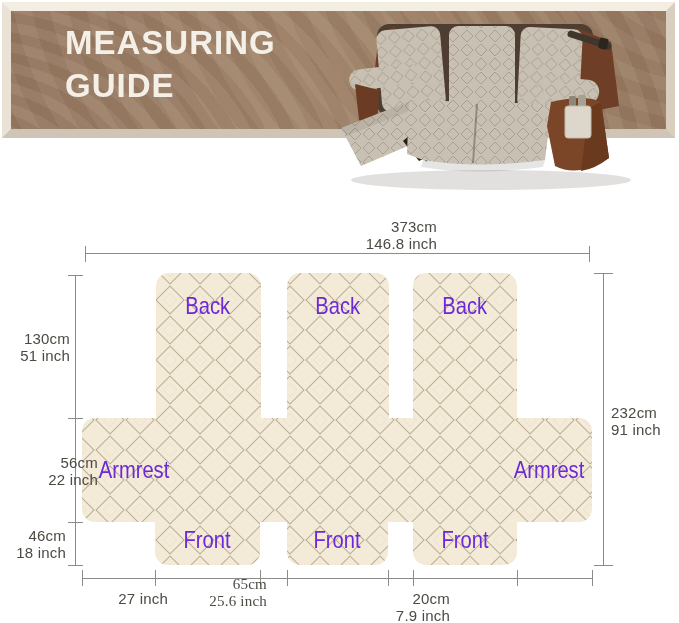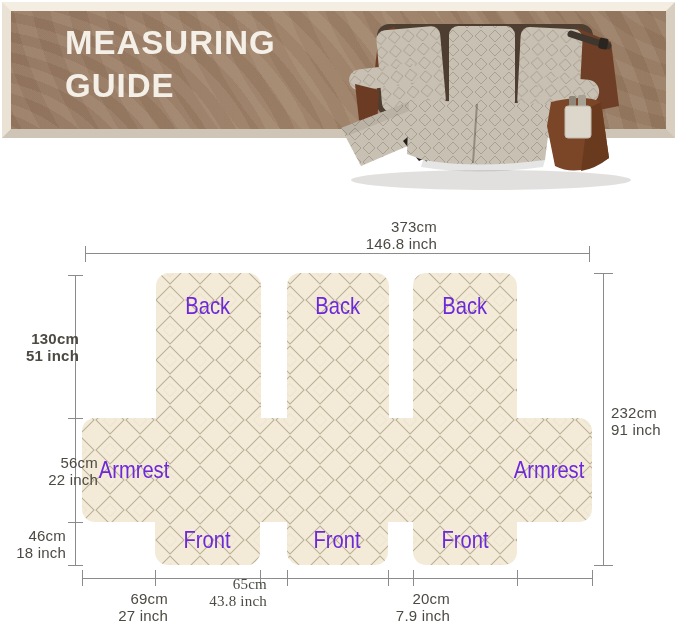--- a/index.html
+++ b/index.html
@@ -137,21 +137,21 @@
   <div class="dim" style="left:237px;top:218px;width:200px;">
     <div>373cm</div>
     <div>146.8 inch</div>
   </div>
 
   <div class="vline" style="left:75px;top:275px;height:290px;"></div>
   <div class="ht" style="left:68px;top:275px;"></div>
   <div class="ht" style="left:68px;top:418px;"></div>
   <div class="ht" style="left:68px;top:522px;"></div>
   <div class="ht" style="left:68px;top:565px;"></div>
-  <div class="dim" style="left:13px;top:330px;width:66px;font-weight:bold;">
+  <div class="dim" style="left:4px;top:330px;width:66px;">
     <div>130cm</div>
     <div>51 inch</div>
   </div>
   <div class="dim" style="left:0px;top:454px;width:66px;padding-left:32px;">
     <div>56cm</div>
     <div>22 inch</div>
   </div>
   <div class="dim" style="left:0px;top:527px;width:66px;">
     <div>46cm</div>
     <div>18 inch</div>
@@ -168,25 +168,24 @@
   <div class="hline" style="left:82px;top:578px;width:510px;"></div>
   <div class="vt" style="left:82px;top:570px;"></div>
   <div class="vt" style="left:155px;top:570px;"></div>
   <div class="vt" style="left:260px;top:570px;"></div>
   <div class="vt" style="left:287px;top:570px;"></div>
   <div class="vt" style="left:388px;top:570px;"></div>
   <div class="vt" style="left:413px;top:570px;"></div>
   <div class="vt" style="left:517px;top:570px;"></div>
   <div class="vt" style="left:592px;top:570px;"></div>
   <div class="dim" style="left:68px;top:590px;width:100px;">
-    <div>69cm</div>
     <div>27 inch</div>
   </div>
   <div class="dim" style="left:147px;top:576px;width:120px;font-family:Liberation Serif, serif;">
     <div>65cm</div>
-    <div>43.8 inch</div>
+    <div>25.6 inch</div>
   </div>
   <div class="dim" style="left:350px;top:590px;width:100px;">
     <div>20cm</div>
     <div>7.9 inch</div>
   </div>
 
 </div>
 
 </body></html>

